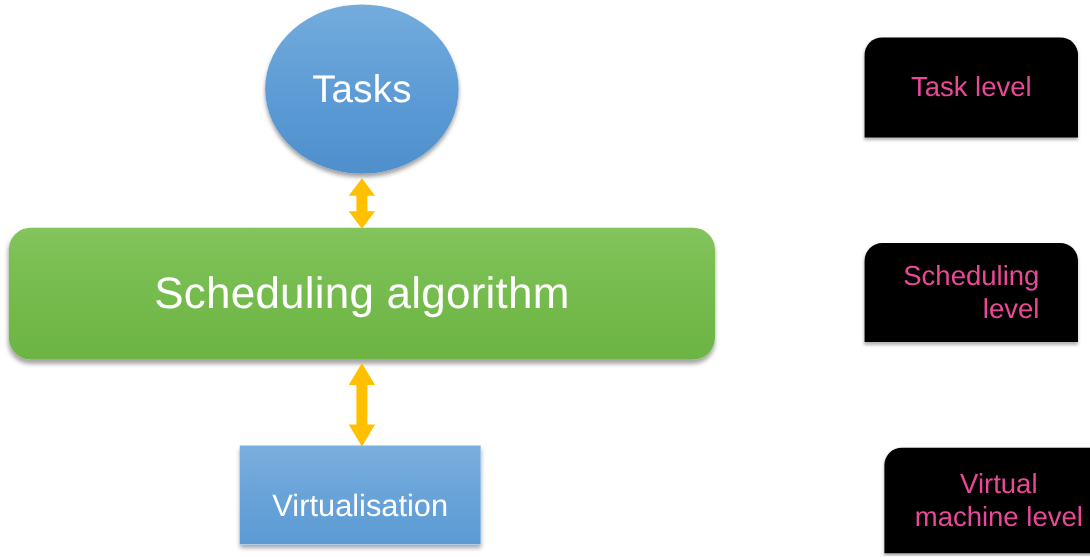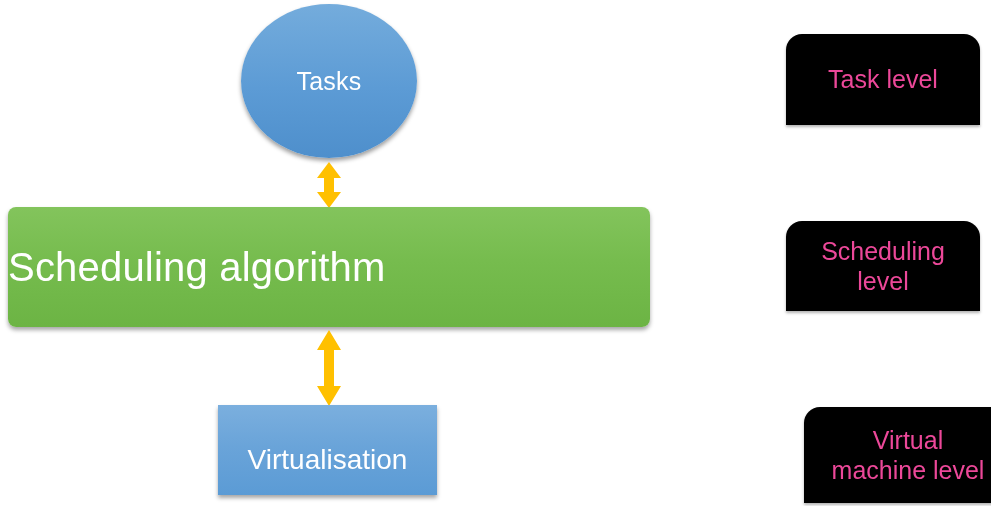--- a/index.html
+++ b/index.html
@@ -28,38 +28,38 @@
     height: 154px;
     border-radius: 50%;
     background: linear-gradient(180deg, #74ACDC 0%, #5C9BD5 55%, #4E8FCC 100%);
     box-shadow: 0 3px 4px rgba(0,0,0,0.38);
     display: flex;
     align-items: center;
     justify-content: center;
   }
   .tasks-label {
     color: #ffffff;
-    font-size: 25px;
+    font-size: 35px;
     line-height: 1;
     letter-spacing: 0.2px;
   }
 
   
   .sched-bar {
     position: absolute;
     left: 8px;
     top: 207px;
     width: 642px;
     height: 120px;
-    border-radius: 8px;
+    border-radius: 20px;
     background: linear-gradient(180deg, #83C45C 0%, #76BC4E 45%, #6CB444 100%);
     box-shadow: 0 3px 4px rgba(0,0,0,0.35);
     display: flex;
     align-items: center;
-    justify-content: flex-start;
+    justify-content: center;
   }
   .sched-label {
     color: #ffffff;
     font-size: 40px;
     line-height: 1;
     letter-spacing: 0.2px;
   }
 
   
   .virt-box {
@@ -101,21 +101,21 @@
     box-shadow: 0 2px 3px rgba(0,0,0,0.30);
   }
   .level-label {
     color: #ec4899;
     font-size: 25px;
     line-height: 1.22;
     white-space: pre-line;
     padding: 0 8px;
   }
   #level-task     { left: 786px; top: 34px;  width: 194px; height: 91px; }
-  #level-sched    { left: 786px; top: 221px; width: 194px; height: 90px; }
+  #level-sched    { left: 786px; top: 221px; width: 194px; height: 90px; text-align: right; }
   #level-vm       { left: 804px; top: 407px; width: 208px; height: 96px; }
 </style>
 </head>
 <body>
 
 <div id="canvas">
 
   <div class="tasks-ellipse">
     <span class="tasks-label">Tasks</span>
   </div>

